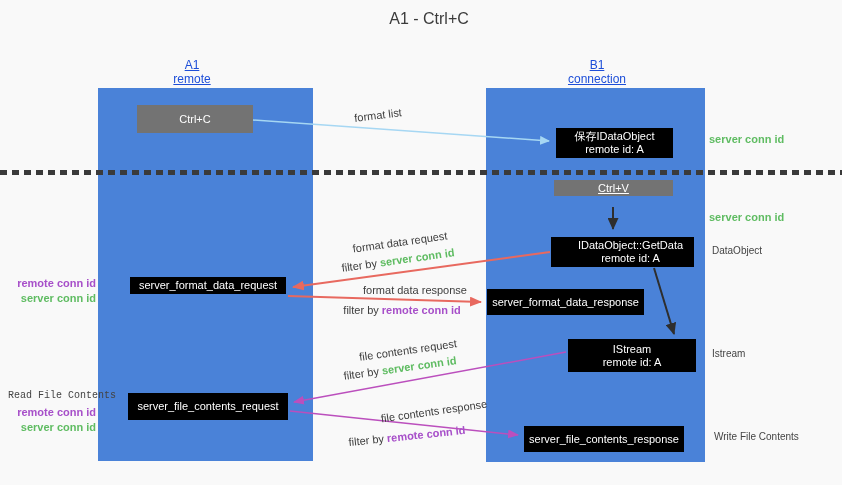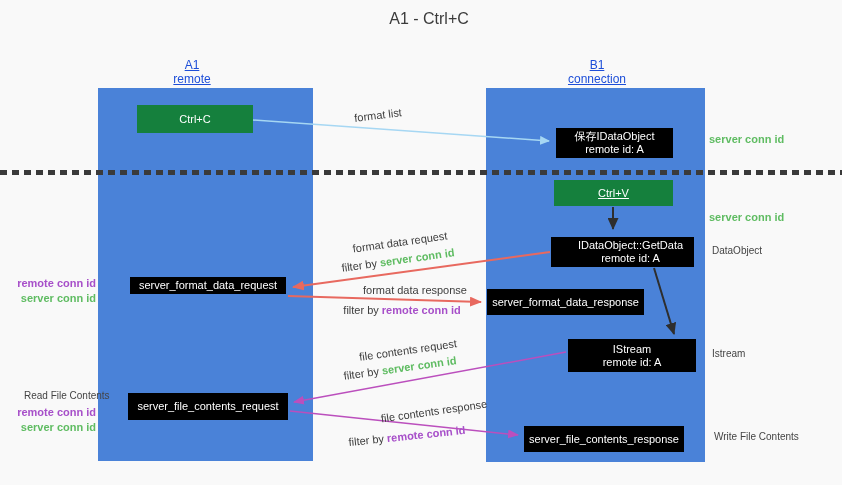--- a/index.html
+++ b/index.html
@@ -9,21 +9,21 @@
   .title{position:absolute;left:16px;right:0;top:8px;text-align:center;color:#3b3b3b;
          font-size:16px;line-height:21px;}
   .lane-header{position:absolute;transform:translateX(-50%);text-align:center;
                color:#1d4ed8;font-size:12px;line-height:14px;text-decoration:underline;}
   .lane{position:absolute;background:#4a82d8;}
   .divider{position:absolute;left:0;width:842px;top:170px;height:5px;
            background:repeating-linear-gradient(90deg,#3a3a3a 0 7px,transparent 7px 12px);}
 
   .node{position:absolute;display:flex;flex-direction:column;justify-content:center;
         align-items:center;color:#ffffff;font-size:11px;line-height:13px;text-align:center;}
-  .node.green{background:#15803d;}
+  .node.green{background:#737373;}
   .node.orange{background:#000000;}
 
   .lbl{position:absolute;color:#3d3d3d;font-size:11px;white-space:nowrap;}
   .lbl.ctr{transform:translateX(-50%);}
   .rot7{transform:translateX(-50%) rotate(-7deg);}
   .rot8{transform:translateX(-50%) rotate(-8deg);}
   .rot6{transform:translateX(-50%) rotate(-6deg);}
   .green-t{color:#5fbc62;font-weight:bold;}
   .purple-t{color:#a74fc9;font-weight:bold;}
   .side{position:absolute;font-size:10px;color:#444;white-space:nowrap;}
@@ -80,21 +80,21 @@
 
   <div class="node green" style="left:137px;top:105px;width:116px;height:28px;">
     <div>Ctrl+C</div>
   </div>
 
   <div class="node orange" style="left:556px;top:128px;width:117px;height:30px;">
     <div>保存IDataObject</div>
     <div>remote id: A</div>
   </div>
 
-  <div class="node green" style="left:554px;top:180px;width:119px;height:26px;text-decoration:underline;">
+  <div class="node green" style="left:554px;top:180px;width:119px;height:16px;text-decoration:underline;">
     <div>Ctrl+V</div>
   </div>
 
   <div class="node orange" style="left:551px;top:237px;width:127px;height:30px;padding-left:16px;">
     <div>IDataObject::GetData</div>
     <div>remote id: A</div>
   </div>
 
   <div class="node orange" style="left:130px;top:277px;width:156px;height:17px;">
     <div>server_format_data_request</div>
@@ -143,19 +143,19 @@
   <div class="lbl green-t" style="left:709px;top:211px;">server conn id</div>
   <div class="side" style="left:712px;top:245px;">DataObject</div>
   <div class="side" style="left:712px;top:348px;">Istream</div>
   <div class="side" style="left:714px;top:431px;">Write File Contents</div>
 
   <div class="conn-block" style="top:276px;">
     <div class="purple-t">remote conn id</div>
     <div class="green-t">server conn id</div>
   </div>
 
-  <div class="side" style="left:24px;top:390px;">Read File Contents</div>
+  <div class="side" style="left:8px;top:390px;font-family:Liberation Mono, monospace;">Read File Contents</div>
   <div class="conn-block" style="top:405px;">
     <div class="purple-t">remote conn id</div>
     <div class="green-t">server conn id</div>
   </div>
 
 </div>
 
 </body></html>

